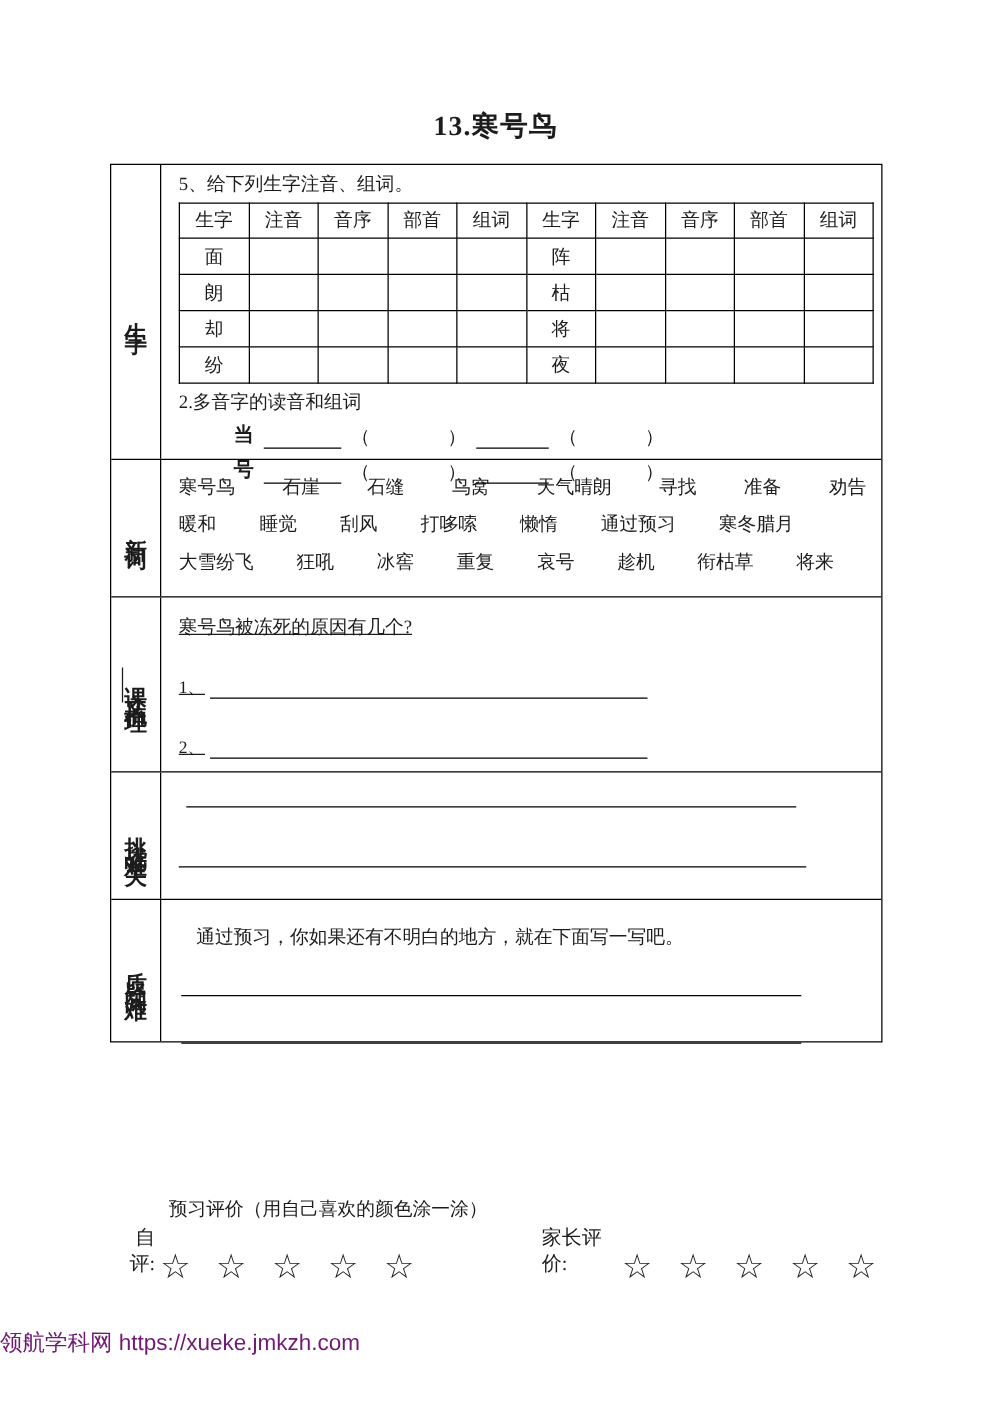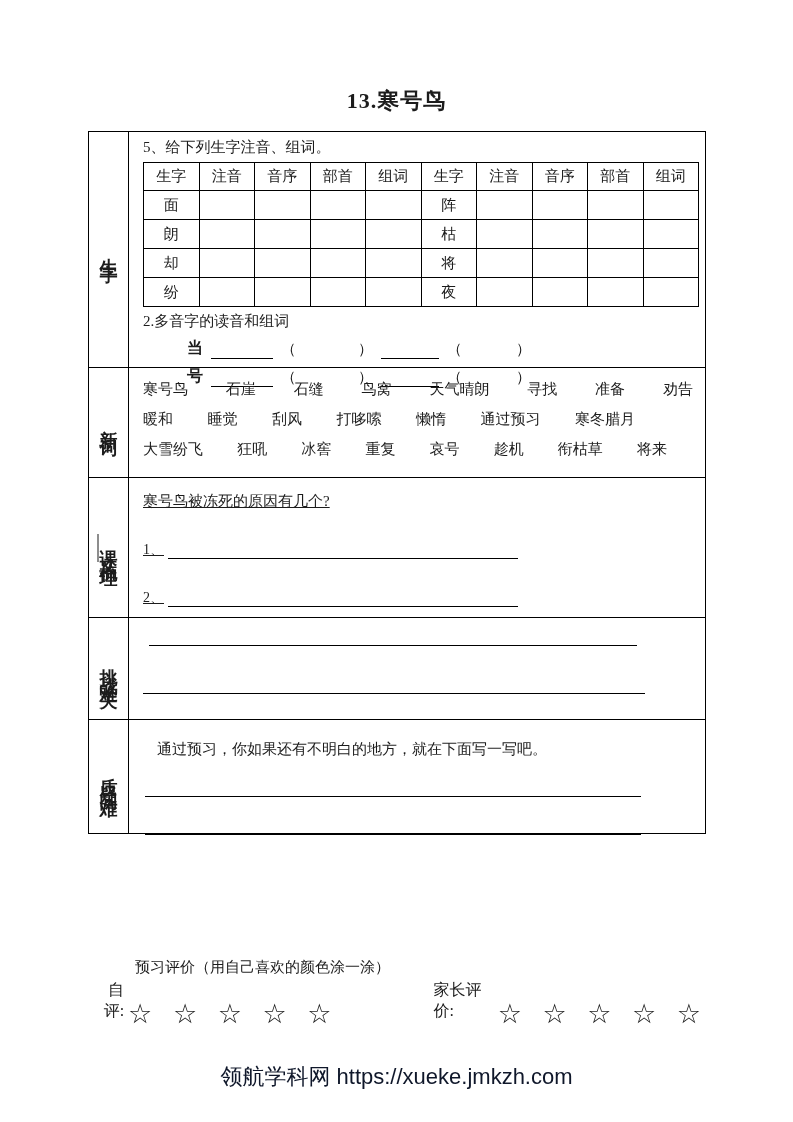--- a/index.html
+++ b/index.html
@@ -93,21 +93,21 @@
   .stars {
     font-family:"DejaVu Sans","Liberation Sans",sans-serif;
     font-size:27px; letter-spacing:6px; margin-left:4px; line-height:1;
     white-space:nowrap;
   }
   .parent-group { margin-left:96px; display:flex; align-items:flex-end; }
   .self-group { display:flex; align-items:flex-end;text-align:right; }
 
   .footer {
     position:absolute; left:0; top:1062px; width:100%;
-    text-align:center; color:#0f172a; font-size:22px;
+    color:#701a75; font-size:18px;
     font-family:"Liberation Sans","DejaVu Sans",sans-serif;
   }
 </style>
 </head>
 <body>
 
 <div class="page">
 
   <div class="title">13.寒号鸟</div>
 

